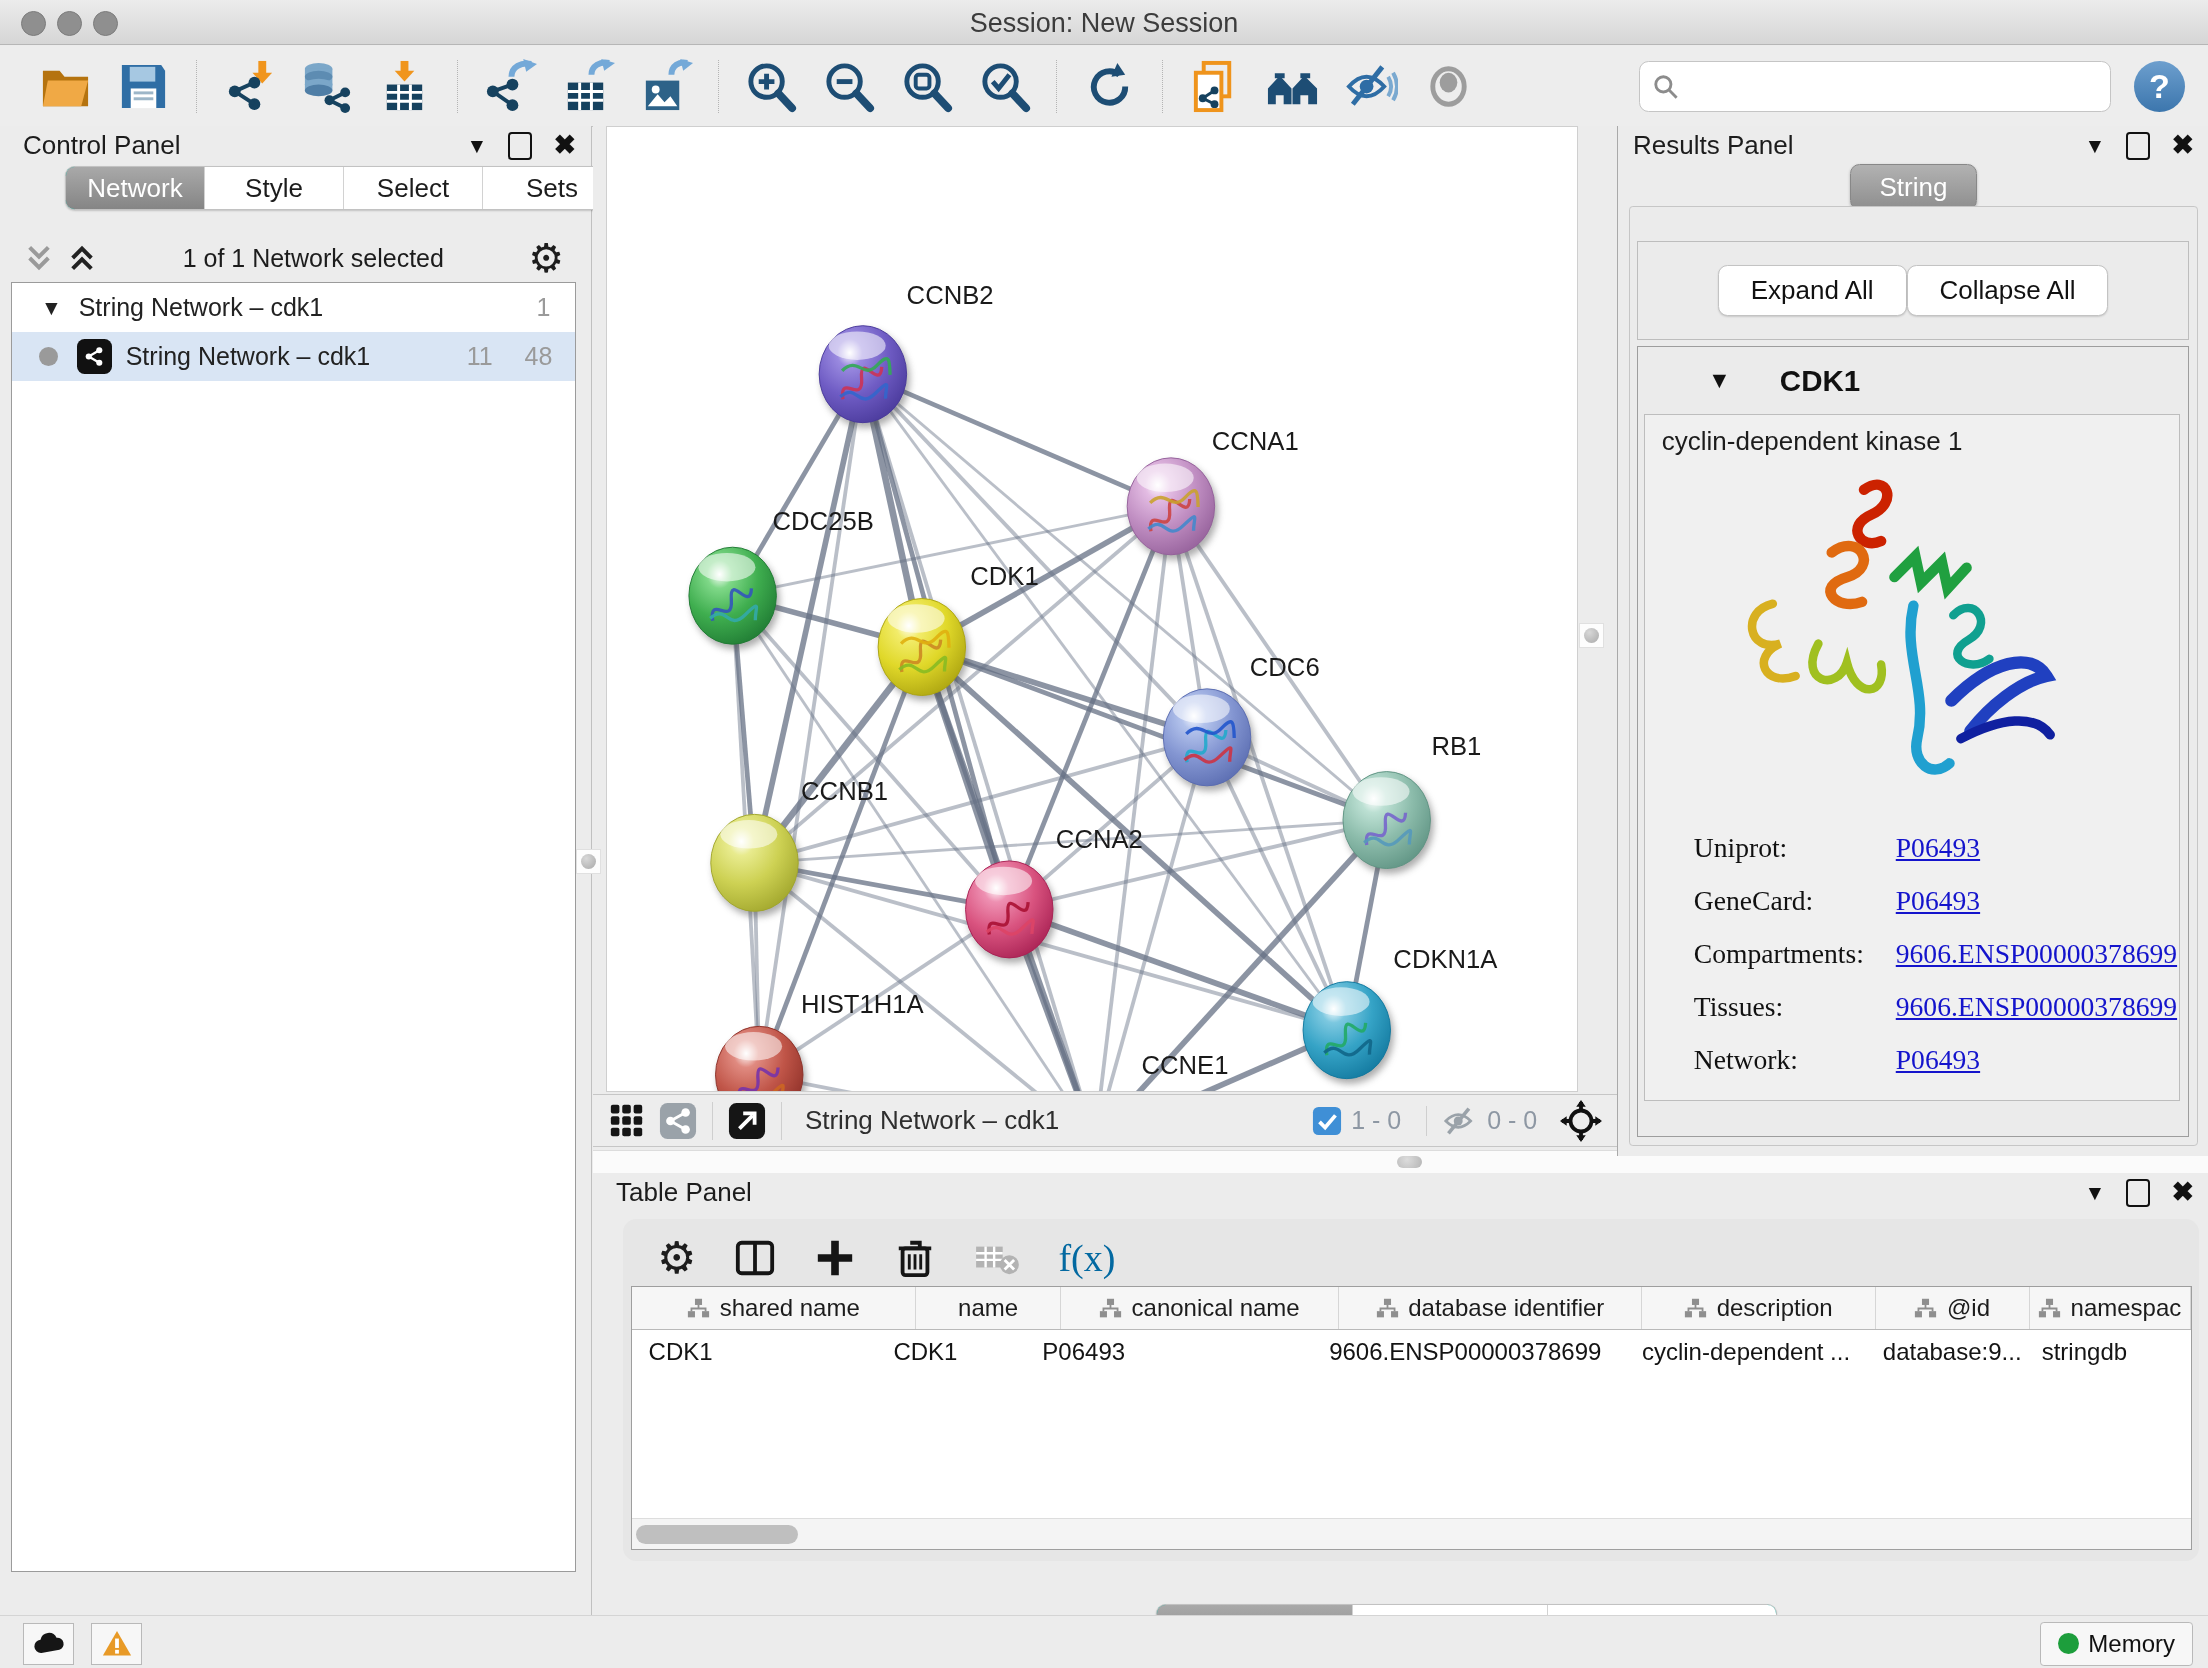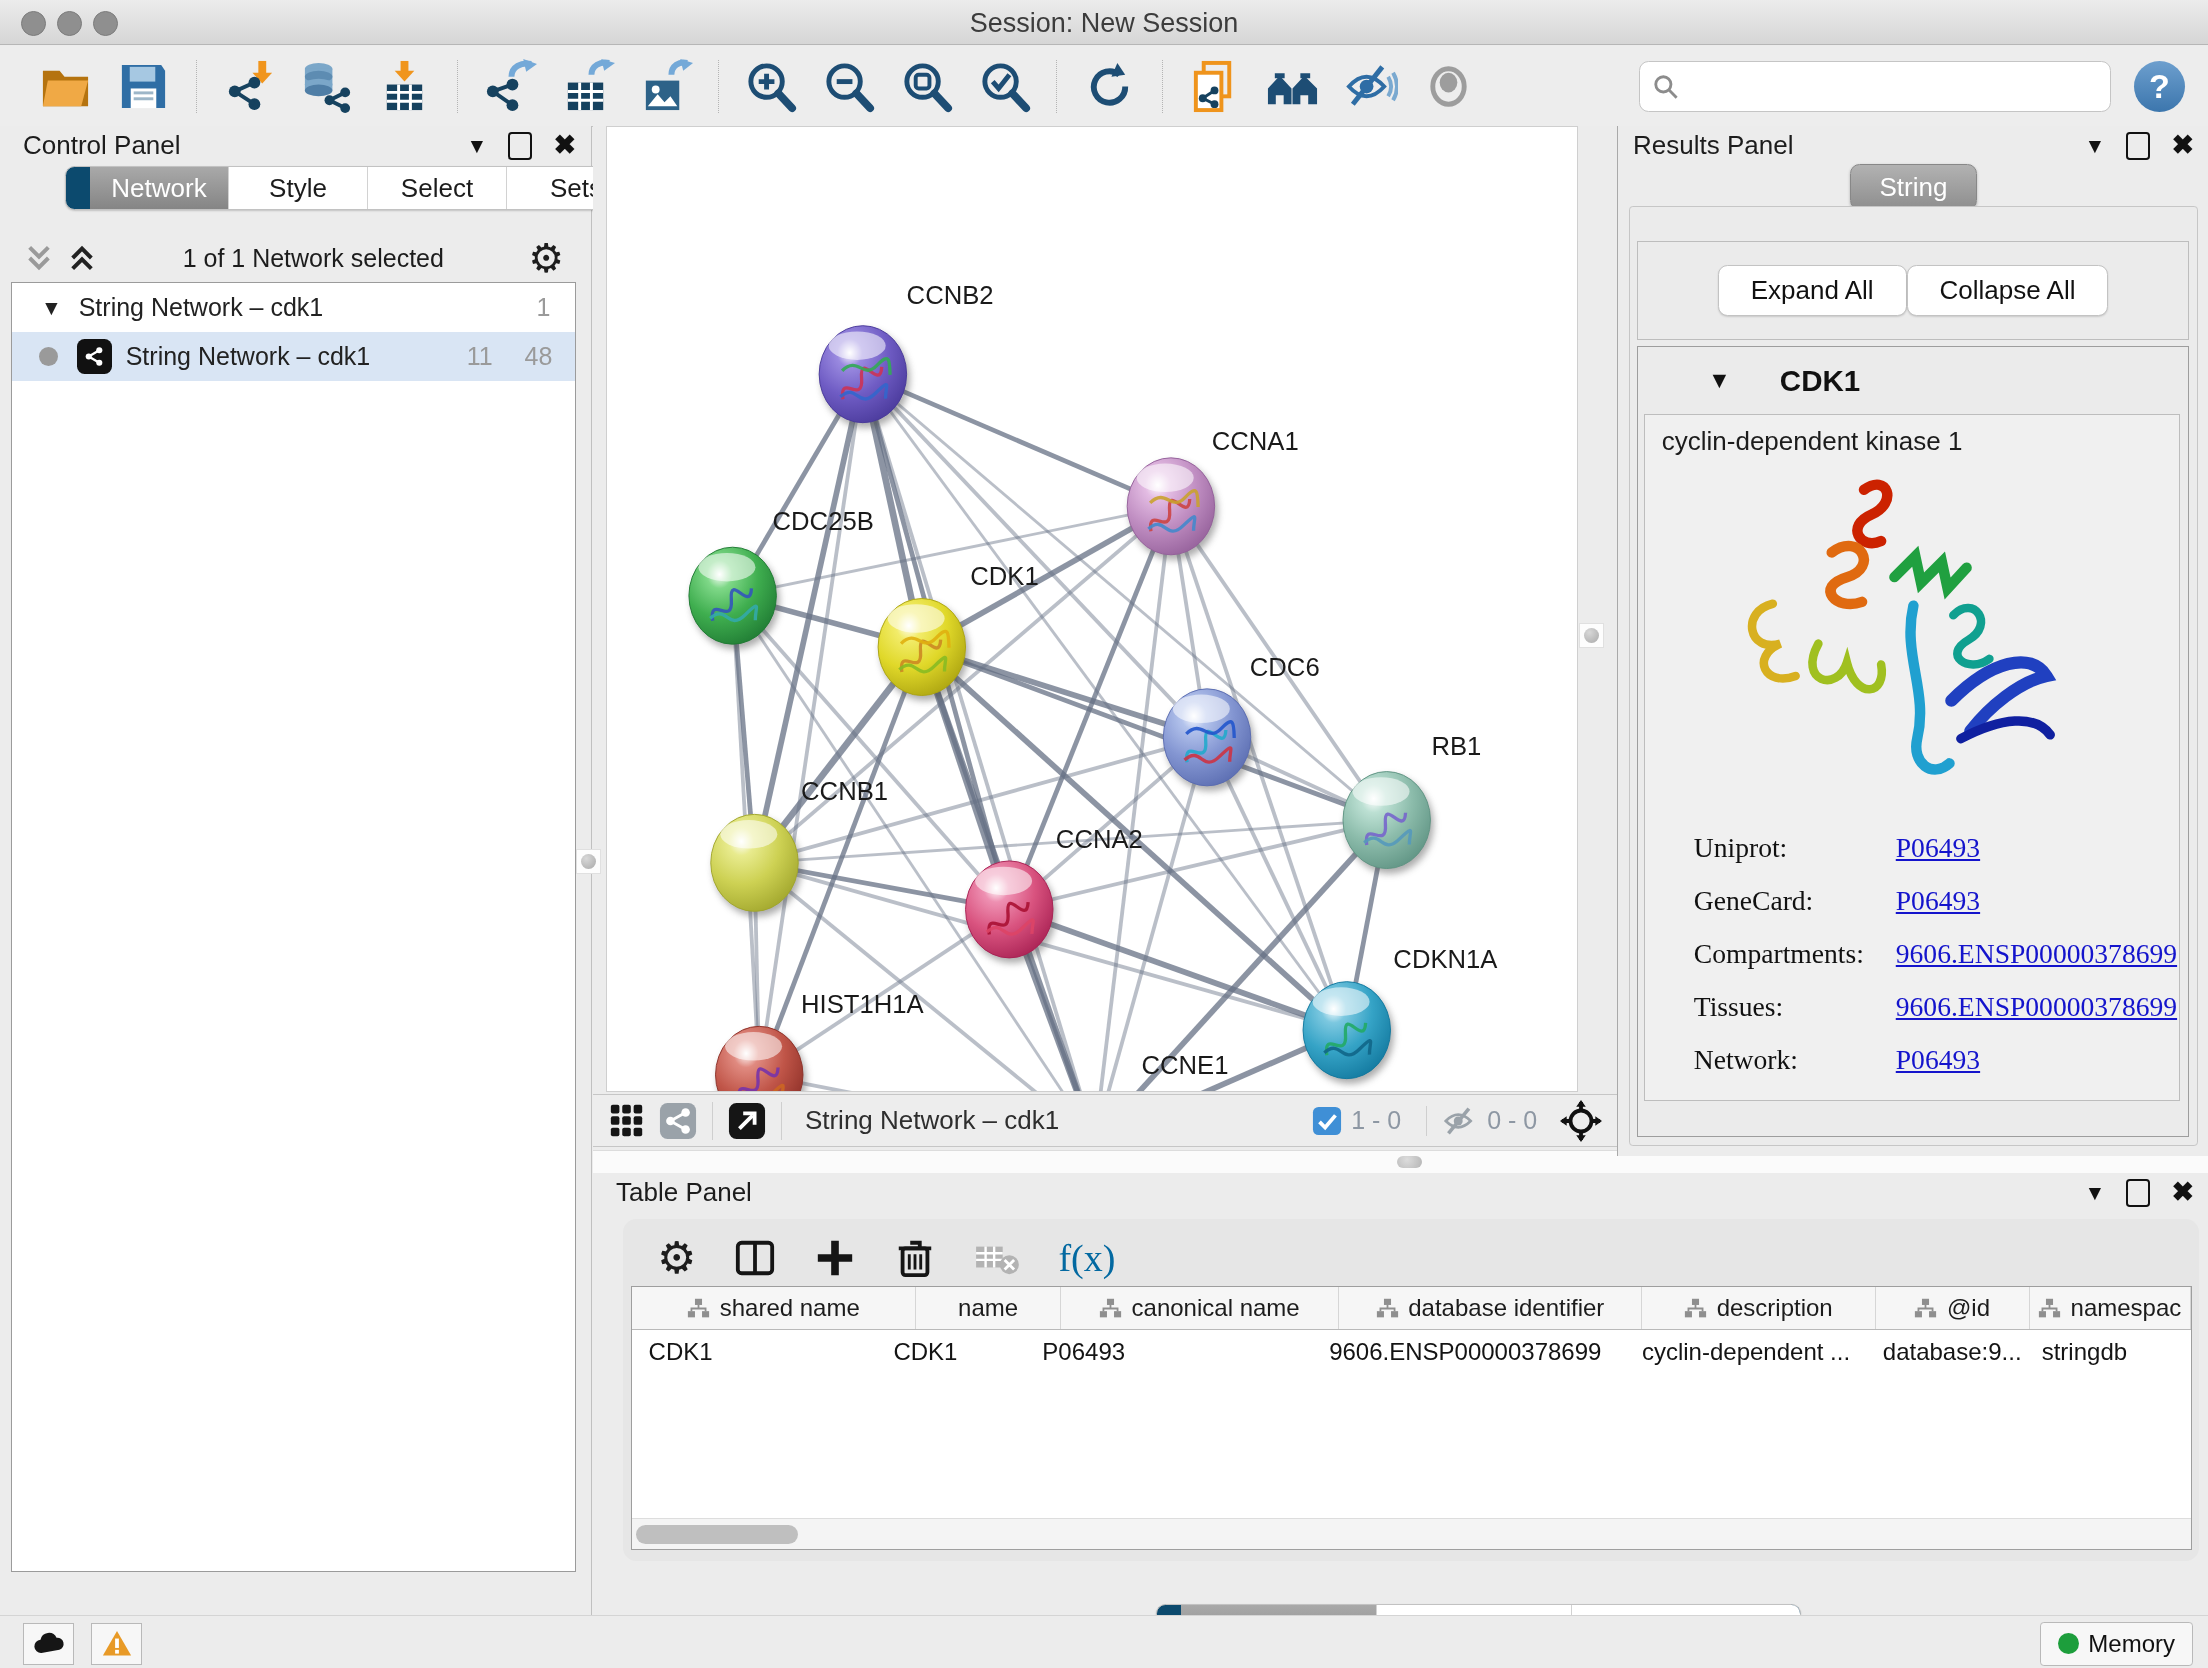--- a/index.html
+++ b/index.html
@@ -16,21 +16,21 @@
   .searchbox{margin-left:auto;width:472px;height:51px;background:#fff;border:1.9px solid #c5c5c5;border-radius:9.5px;display:flex;align-items:center;padding:0 11.4px;box-sizing:border-box;}
   .searchbox input{border:none;outline:none;font-size:25px;flex:1;background:transparent;font-family:inherit;}
   
   .cpanel{position:absolute;left:0;top:126px;width:591px;height:1489px;background:#ececec;border-right:1.9px solid #c0c0c0;}
   .phead{position:relative;height:38px;}
   .phead .ptitle{position:absolute;left:23px;top:3.8px;font-size:26px;color:#1c1c1c;}
   .winbtns{position:absolute;right:15px;top:5.7px;display:flex;gap:21px;align-items:center;}
   .wb-min{font-size:21px;color:#111;line-height:1;}
   .wb-float{width:20px;height:24px;border:2.9px solid #111;border-radius:3.8px;}
   .wb-close{font-size:27px;color:#111;font-weight:bold;line-height:1;}
-  .seg{display:flex;border-radius:9.5px;overflow:hidden;border:1px solid #c2c2c2;background:#0c4a6e;box-shadow:0 1px 1.9px rgba(0,0,0,.18);padding-left:24px;}
+  .seg{display:flex;border-radius:9.5px;overflow:hidden;border:1px solid #c2c2c2;background:#14b8a6;box-shadow:0 1px 1.9px rgba(0,0,0,.18);}
   .seg .sg{padding:5.7px 0;text-align:center;font-size:26px;color:#1c1c1c;background:#fff;border-right:1px solid #d2d2d2;}
   .seg .sg:last-child{border-right:none;}
   .seg .sg.on{background:linear-gradient(#a9a9a9,#858585);color:#fff;}
   .cp-tabs{position:absolute;left:65px;top:40px;}
   .cp-tabs .sg{width:138px;}
   .cp-sub{position:absolute;left:0px;top:112px;width:591px;height:40px;display:flex;align-items:center;}
   .cp-sub .lbl{flex:1;text-align:center;font-size:25px;color:#1c1c1c;}
   .gear{font-size:40px;line-height:1;color:#1d1d1d;}
   .cp-list{position:absolute;left:11.4px;top:156px;width:565px;height:1290px;background:#fff;border:1.9px solid #9b9b9b;box-sizing:border-box;}
   .trow{height:49px;display:flex;align-items:center;font-size:25px;}

